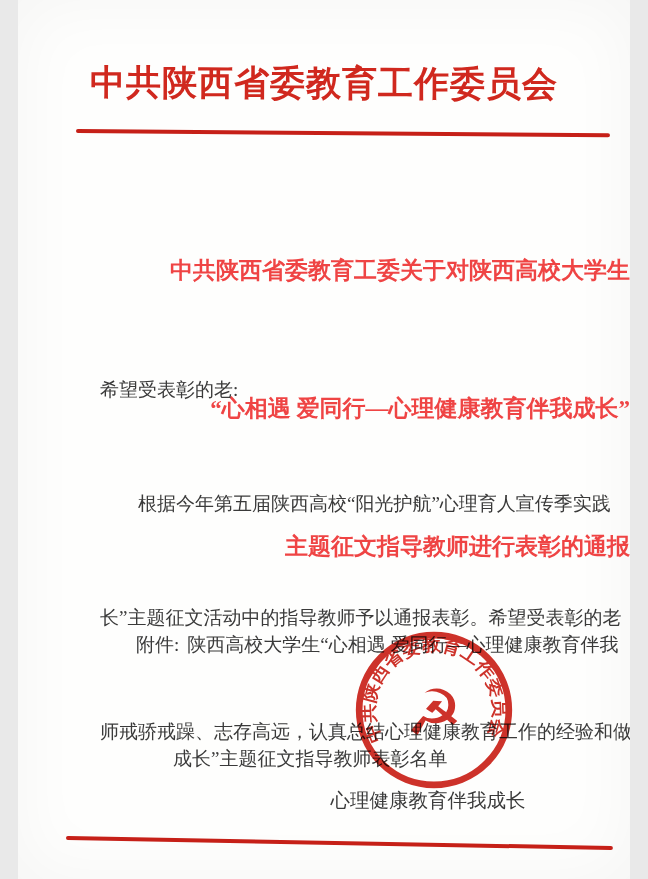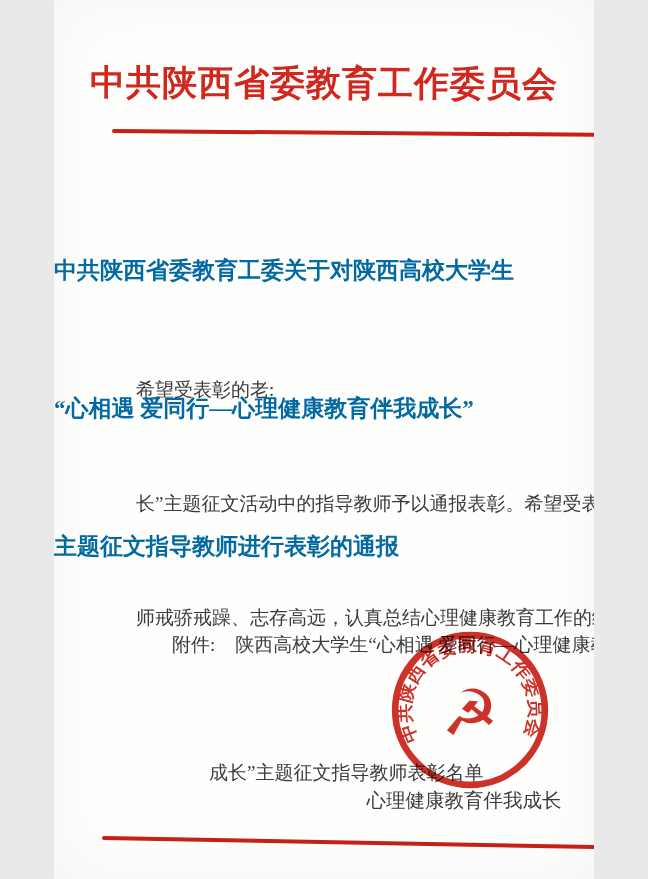--- a/index.html
+++ b/index.html
@@ -1,18 +1,18 @@
 <!DOCTYPE html>
 <html><head>
 <meta charset="utf-8">
 <style>
   html, body { margin: 0; padding: 0; background: #e9e9e9; }
   .page {
     position: relative;
-    width: 540px;
+    width: 612px;
     height: 879px;
     margin: 0 auto;
     background: #fefefd;
     overflow: hidden;
     font-family: "Liberation Serif", "DejaVu Serif", serif;
     box-shadow: inset 0 0 70px rgba(0,0,0,0.04);
   }
   .letterhead {
     position: absolute;
     top: 60px; left: 0; width: 100%;
@@ -29,46 +29,46 @@
     height: 3.5px;
     background: #c62018;
     border-radius: 2px;
     transform-origin: left center;
   }
   .rule-top    { top: 129px; left: 58px; width: 534px; transform: rotate(0.45deg); }
   .rule-bottom { top: 836px; left: 48px; width: 547px; transform: rotate(1.05deg); }
   .doc-title {
     position: absolute;
     top: 156px; left: 0; width: 100%;
-    text-align: left;
+    text-align: right;
     font-size: 23px;
     font-weight: bold;
-    color: #0369a1;
+    color: #ef4444;
     line-height: 46px;
     white-space: pre;
   }
   .body-text {
     position: absolute;
     top: 295px; left: 82px; width: 510px;
     font-size: 19px;
     color: #3a3a3a;
     line-height: 38px;
     white-space: pre;
   }
   .indent { padding-left: 38px; }
   .attachment {
     position: absolute;
     top: 550px; left: 118px;
     font-size: 19px;
     color: #3a3a3a;
     line-height: 38px;
     white-space: pre;
   }
-  .att-label { margin-right: 20px; }
-  .att-cont  { margin-left: 37px; margin-top: 14px; }
+  .att-label { margin-right: 8px; }
+  .att-cont  { margin-left: 37px; }
   .signature {
     position: absolute;
     top: 708px; left: 298px; width: 224px;
     text-align: center;
     font-size: 19.5px;
     color: #3a3a3a;
     line-height: 37px;
     white-space: pre;
   }
   .seal {
@@ -96,20 +96,21 @@
   <div class="rule rule-top"></div>
 
   <div class="doc-title">
     <div>中共陕西省委教育工委关于对陕西高校大学生</div>
     <div>“心相遇 爱同行—心理健康教育伴我成长”</div>
     <div>主题征文指导教师进行表彰的通报</div>
   </div>
 
   <div class="body-text">
     <div>希望受表彰的老:</div>
+    <div class="indent">根据今年第五届陕西高校“阳光护航”心理育人宣传季实践</div>
     <div>长”主题征文活动中的指导教师予以通报表彰。希望受表彰的老</div>
     <div>师戒骄戒躁、志存高远，认真总结心理健康教育工作的经验和做</div>
     
     
   </div>
 
   <div class="attachment">
     <div><span class="att-label">附件:</span><span>陕西高校大学生“心相遇 爱同行—心理健康教育伴我</span></div>
     <div class="att-cont">成长”主题征文指导教师表彰名单</div>
   </div>

